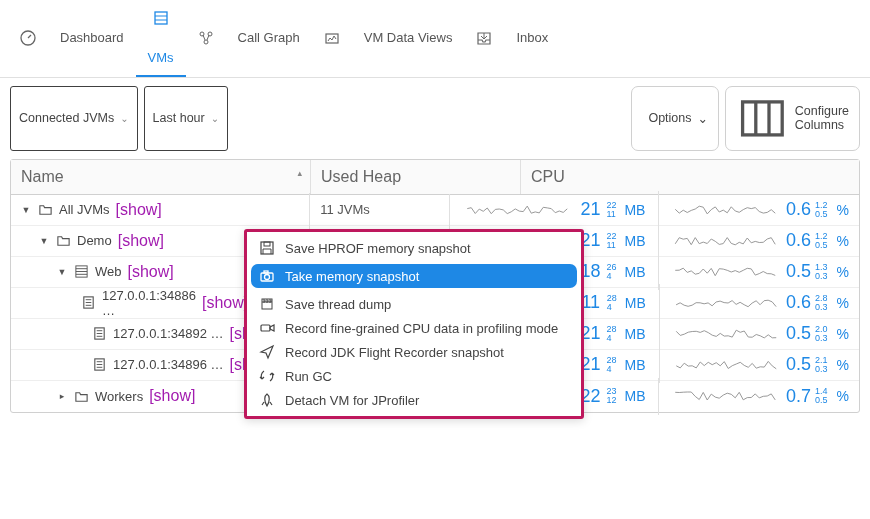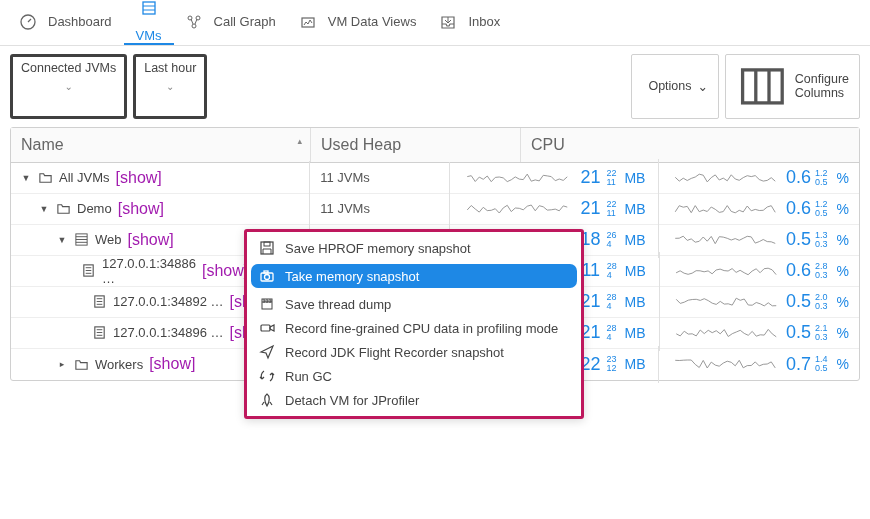--- a/index.html
+++ b/index.html
@@ -1,29 +1,29 @@
 <!DOCTYPE html>
 <html><head>
 <meta charset="utf-8">
 <style>
 * { box-sizing: border-box; margin: 0; padding: 0; }
 body { font-family: -apple-system, BlinkMacSystemFont, "Segoe UI", Arial, sans-serif; font-size: 13px; color: #444; background: #fff; width: 870px; height: 519px; overflow: hidden; }
 
 
 .tabs { display: flex; border-bottom: 1px solid #e0e0e0; padding: 0 8px; }
-.tab { display: flex; align-items: center; gap: 12px; padding: 0 12px; cursor: pointer; color: #555; border-bottom: 2px solid transparent; }
+.tab { display: flex; align-items: center; gap: 24px; padding: 10px 12px; cursor: pointer; color: #555; border-bottom: 2px solid transparent; }
 .tab.active { color: #1e88e5; border-bottom-color: #1e88e5; flex-direction: column; }
 .tab svg { width: 16px; height: 16px; }
 
 
 .toolbar { display: flex; padding: 8px 10px; gap: 6px; }
-.select { display: flex; align-items: center; gap: 6px; border: 3px solid #404040; border-radius: 3px; padding: 4px 8px; font-size: 12.5px; cursor: pointer; background: #fff; flex-direction: column; }
+.select { display: flex; align-items: center; gap: 6px; border: 1px solid #404040; border-radius: 3px; padding: 4px 8px; font-size: 12.5px; cursor: pointer; background: #fff; }
 .select .chev { font-size: 10px; color: #888; }
 .spacer { flex: 1; }
-.btn { display: flex; align-items: center; gap: 6px; border: 1px solid #d0d0d0; border-radius: 2px; padding: 5px 10px; font-size: 12.5px; cursor: pointer; background: #fff; }
+.btn { display: flex; align-items: center; gap: 6px; border: 1px solid #d0d0d0; border-radius: 7px; padding: 5px 10px; font-size: 12.5px; cursor: pointer; background: #fff; }
 
 
 .table { border: 1px solid #d0d0d0; border-radius: 3px; margin: 0 10px; }
 .thead, .trow { display: flex; align-items: center; }
 .thead { border-bottom: 1px solid #d0d0d0; background: #fafafa; font-size: 16px; color: #666; }
 .th, .td { padding: 8px 10px; }
 .th { position: relative; }
 .th.sort::after { content: "▴"; position: absolute; right: 8px; font-size: 9px; color: #888; }
 .col-name { width: 300px; border-right: 1px solid #e0e0e0; }
 .col-status { width: 140px; border-right: 1px solid #e0e0e0; }

